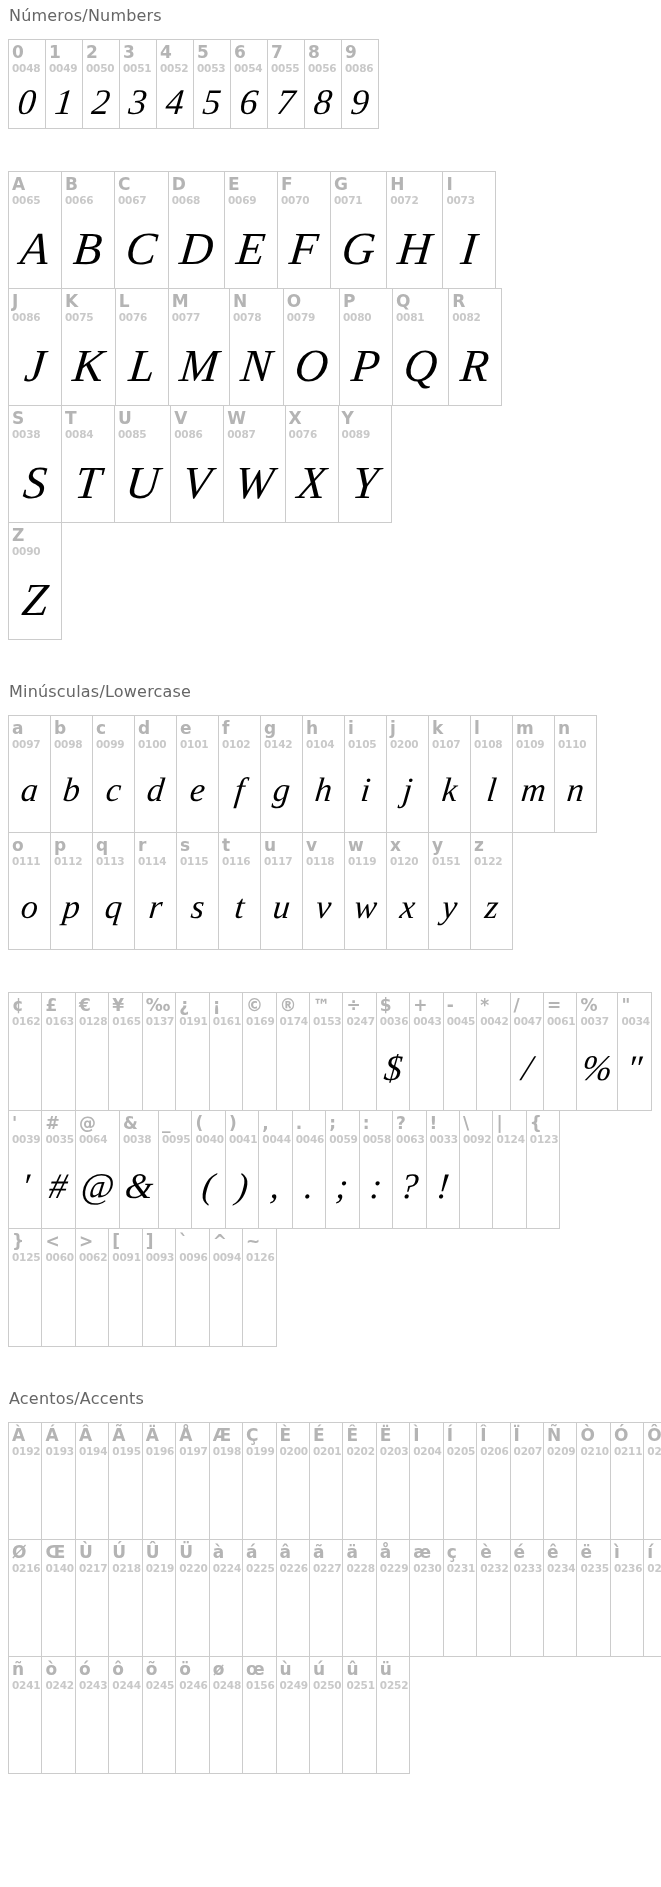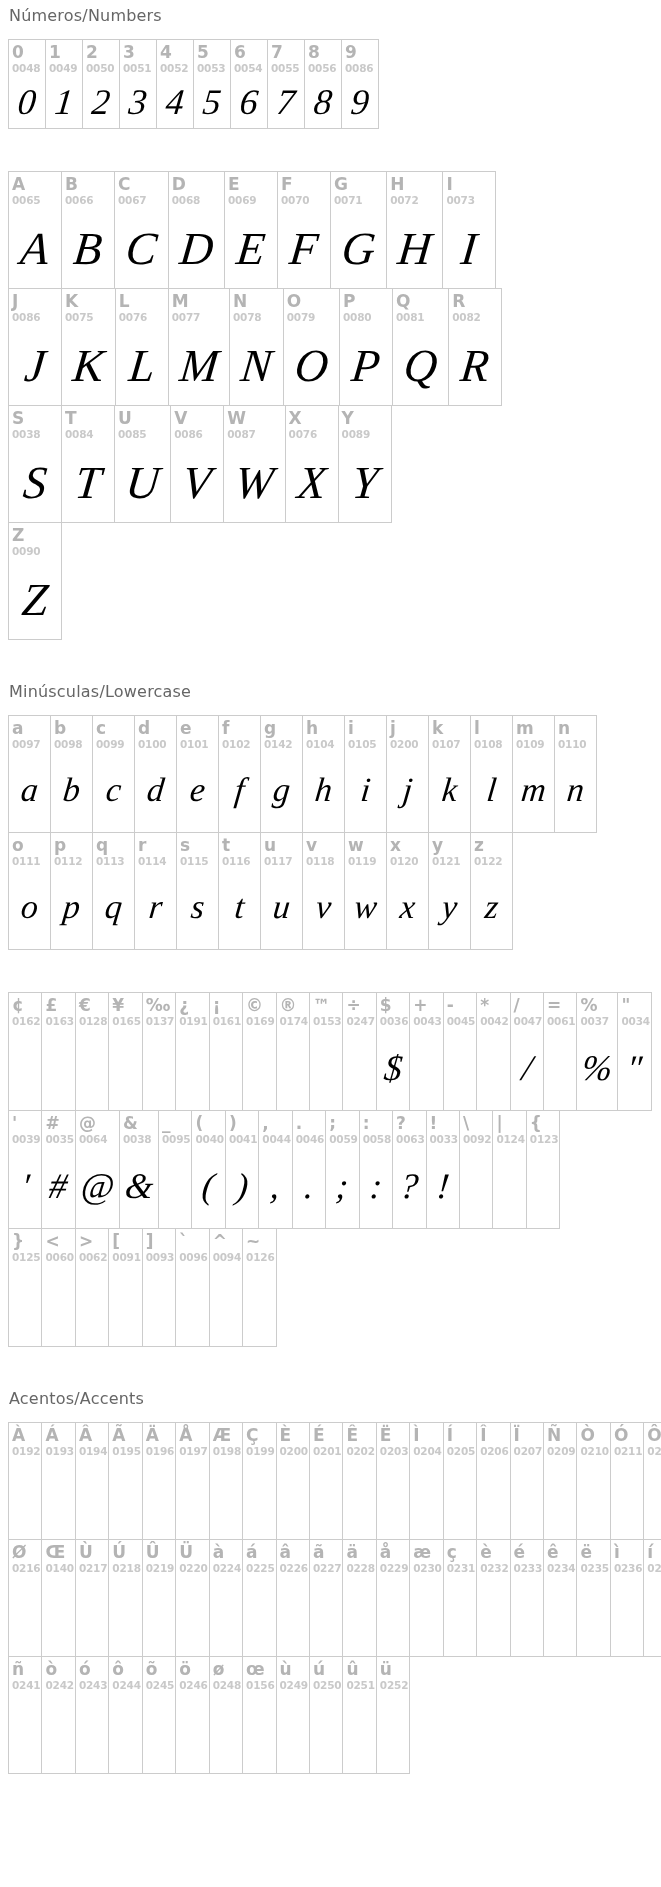--- a/index.html
+++ b/index.html
@@ -376,21 +376,21 @@
             <div class="code">0119</div>
             <div class="glyph">w</div>
           </div>
           <div class="cell">
             <div class="ch">x</div>
             <div class="code">0120</div>
             <div class="glyph">x</div>
           </div>
           <div class="cell">
             <div class="ch">y</div>
-            <div class="code">0121</div>
+            <div class="code">0151</div>
             <div class="glyph">y</div>
           </div>
           <div class="cell">
             <div class="ch">z</div>
             <div class="code">0122</div>
             <div class="glyph">z</div>
           </div>
         </div>
       </div>
   </section>

